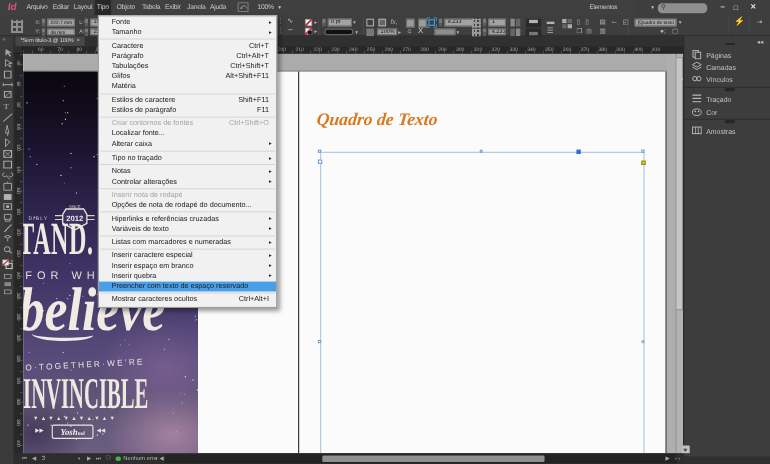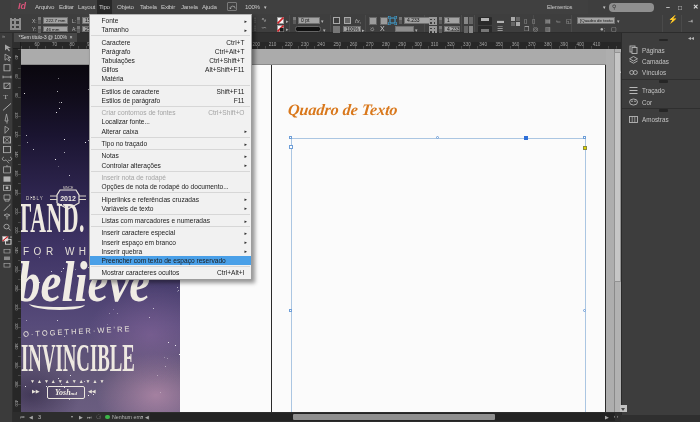--- a/index.html
+++ b/index.html
@@ -1,20 +1,20 @@
 <!DOCTYPE html>
 <html><head><meta charset="utf-8">
 <style>
 * { margin:0; padding:0; box-sizing:border-box; }
 html,body { width:700px; height:422px; overflow:hidden; background:#3e3e3e;
   font-family:"Liberation Sans", sans-serif; }
 .abs { position:absolute; }
 
 
-#menubar { position:absolute; left:11px; top:0; width:577px; height:14px; background:#404040; }
+#menubar { position:absolute; left:0; top:0; width:577px; height:14px; background:#404040; }
 #menubar .m { position:absolute; top:0; height:14px; line-height:14px; font-size:6.2px; letter-spacing:-0.25px; color:#c9c9c9; }
 #logo { position:absolute; left:7px; top:1px; font-size:9px; font-weight:bold; color:#d9547a; font-style:italic; }
 
 
 #controlbar { position:absolute; left:0; top:14px; width:700px; height:19px; background:#3e3e3e; border-bottom:1px solid #2c2c2c; }
 .fld { position:absolute; height:6.5px; background:#a3a3a3; border:1px solid #717171; font-size:5px; color:#111; line-height:5px; padding-left:2px; overflow:hidden; }
 .lab { position:absolute; font-size:5px; color:#b5b5b5; }
 .spin { position:absolute; width:3px; height:7px; background:linear-gradient(#777 50%,#5c5c5c 50%); }
 .gicon { position:absolute; font-size:6px; color:#b3b3b3; line-height:6px; }
 

